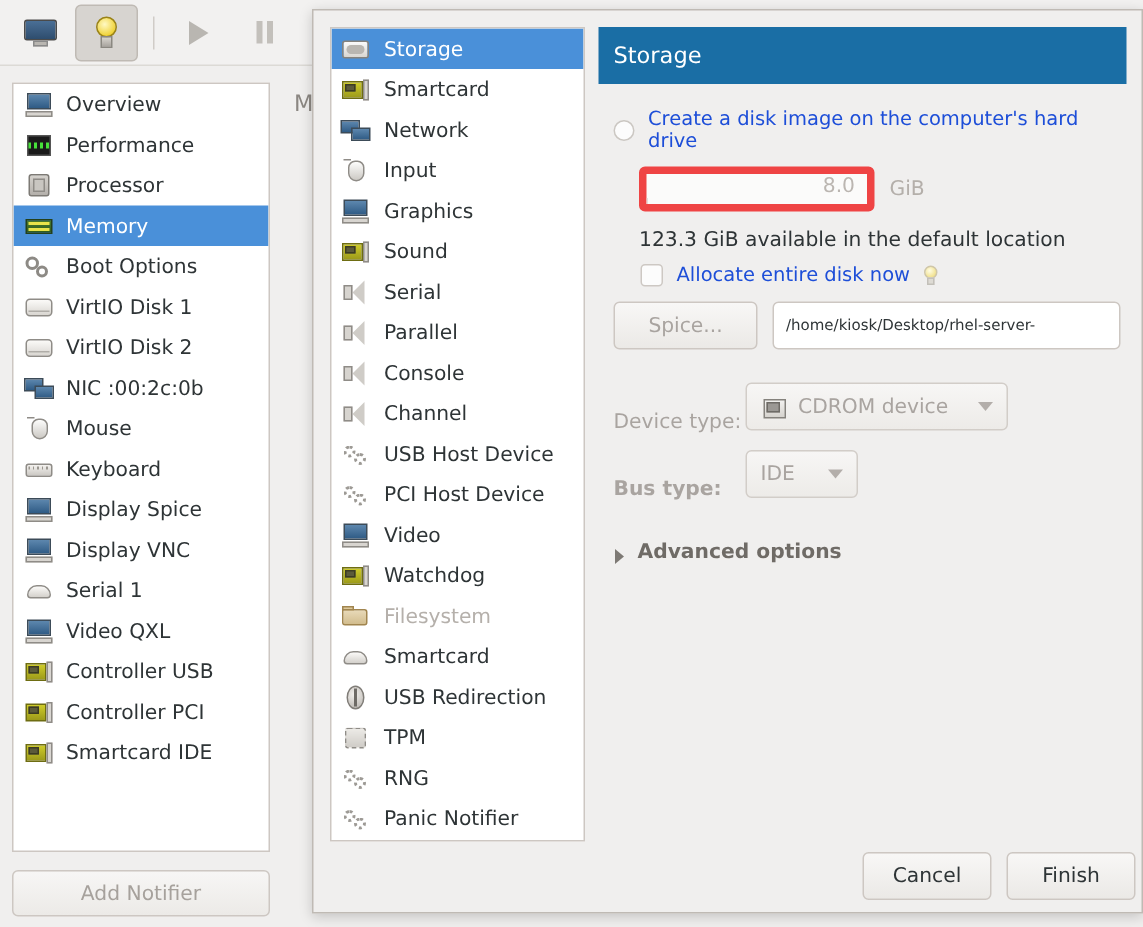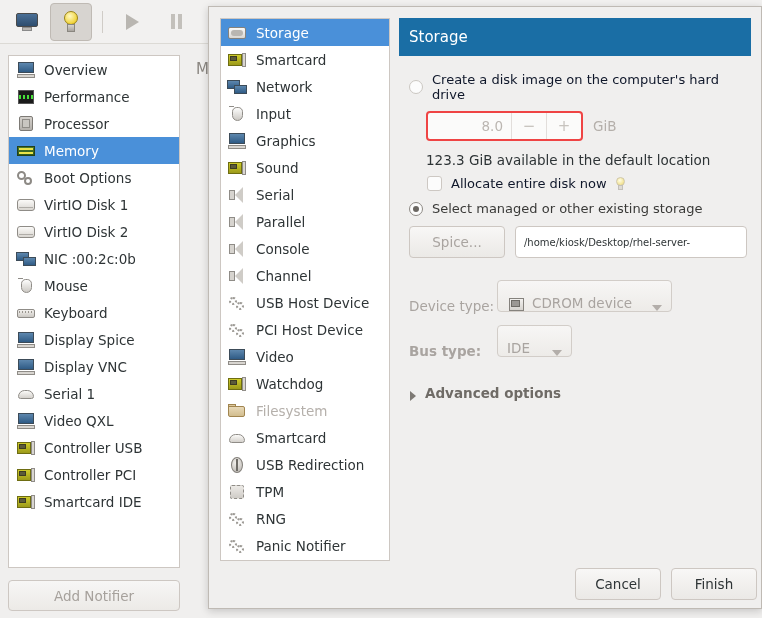--- a/index.html
+++ b/index.html
@@ -128,27 +128,27 @@
     width: 14px; height: 14px; border-radius: 50%;
     border: 1px solid #b8b3ae; background: #fcfcfc; box-sizing: border-box;
     flex: 0 0 14px; position: relative;
   }
   .radio.on { border-color: #8e8a85; }
   .radio.on::after {
     content:''; position:absolute; left:3px; top:3px; width:6px; height:6px;
     border-radius:50%; background:#6b6762;
   }
   .radio.dim { border-color: #cbc7c2; }
-  .lbl-dim { color: #0f172a; }
+  .lbl-dim { color: #1d4ed8; }
   .lbl-norm { color: #3a3a38; }
 
   .spin {
     width: 157px; height: 30px; display: flex; align-items: stretch;
-    border: 2px solid #ef4444; border-radius: 4px; background: #fbfbfa;
-    box-sizing: border-box; overflow: hidden;
+    border: 5px solid #ef4444; border-radius: 4px; background: #fbfbfa;
+    box-sizing: border-box; overflow: hidden; flex-direction: column;
   }
   .spin .val {
     flex: 1; display: flex; align-items: center; justify-content: flex-end;
     padding-right: 8px; color: #bbb6b1; font-size: 13.5px;
   }
   .spin .sbtn {
     width: 34px; display: flex; align-items: center; justify-content: center;
     border-left: 1px solid #e2dedb; color: #c7c3be; font-size: 15px;
   }
   .unit { margin-left: 10px; color: #b4afaa; font-size: 13.5px; }
@@ -171,21 +171,21 @@
   .textfield {
     height: 32px; border: 1px solid #cdc7c2; border-radius: 4px;
     background: #ffffff; display: flex; align-items: center;
     padding-left: 8px; font-size: 10px; color: #2e3436;
     box-sizing: border-box; white-space: nowrap; overflow: hidden;
   }
 
   .combo {
     height: 32px; border: 1px solid #d2cdc8; border-radius: 4px;
     background: linear-gradient(#f7f6f5,#edebe8);
-    display: flex; align-items: flex-end; padding: 0 9px;
+    display: flex; align-items: center; padding: 0 9px;
     box-sizing: border-box; color: #a9a4a0; font-size: 13.5px;
   }
   .combo .caret {
     width: 0; height: 0; border-left: 5px solid transparent; border-right: 5px solid transparent;
     border-top: 6px solid #b3aeaa; margin-left: auto;
   }
   .fieldlabel { color: #a9a4a0; font-size: 13.5px; margin-top: 20px; }
 
   .adv {
     display: flex; align-items: flex-end; color: #6f6b66; font-size: 13.5px; font-weight: bold;
@@ -497,24 +497,20 @@
 
         <div class="row" style="margin:8px 0 0 28px;">
           <span class="chk"></span>
           <span class="lbl-dim" style="margin-left:9px;">Allocate entire disk now</span>
           <span class="hint-bulb">
               <span class="g"></span>
               <span class="b"></span>
             </span>
         </div>
 
-        <div class="row" style="margin:10px 0 0 10px;">
-          <span class="radio on"></span>
-          <span class="lbl-norm" style="margin-left:9px;">Select managed or other existing storage</span>
-        </div>
 
         <div class="row" style="margin:10px 0 0 10px;">
           <div class="btn dim" style="width:96px;height:32px;">Spice...</div>
           <div class="textfield" style="width:232px;margin-left:10px;">/home/kiosk/Desktop/rhel-server-</div>
         </div>
 
         <div class="row" style="margin:20px 0 0 10px;">
           <span class="fieldlabel" style="width:88px;">Device type:</span>
           <div class="combo" style="width:175px;">
             <span class="ic ic-cdrom" style="width:16px;height:15px;flex:0 0 16px;">

